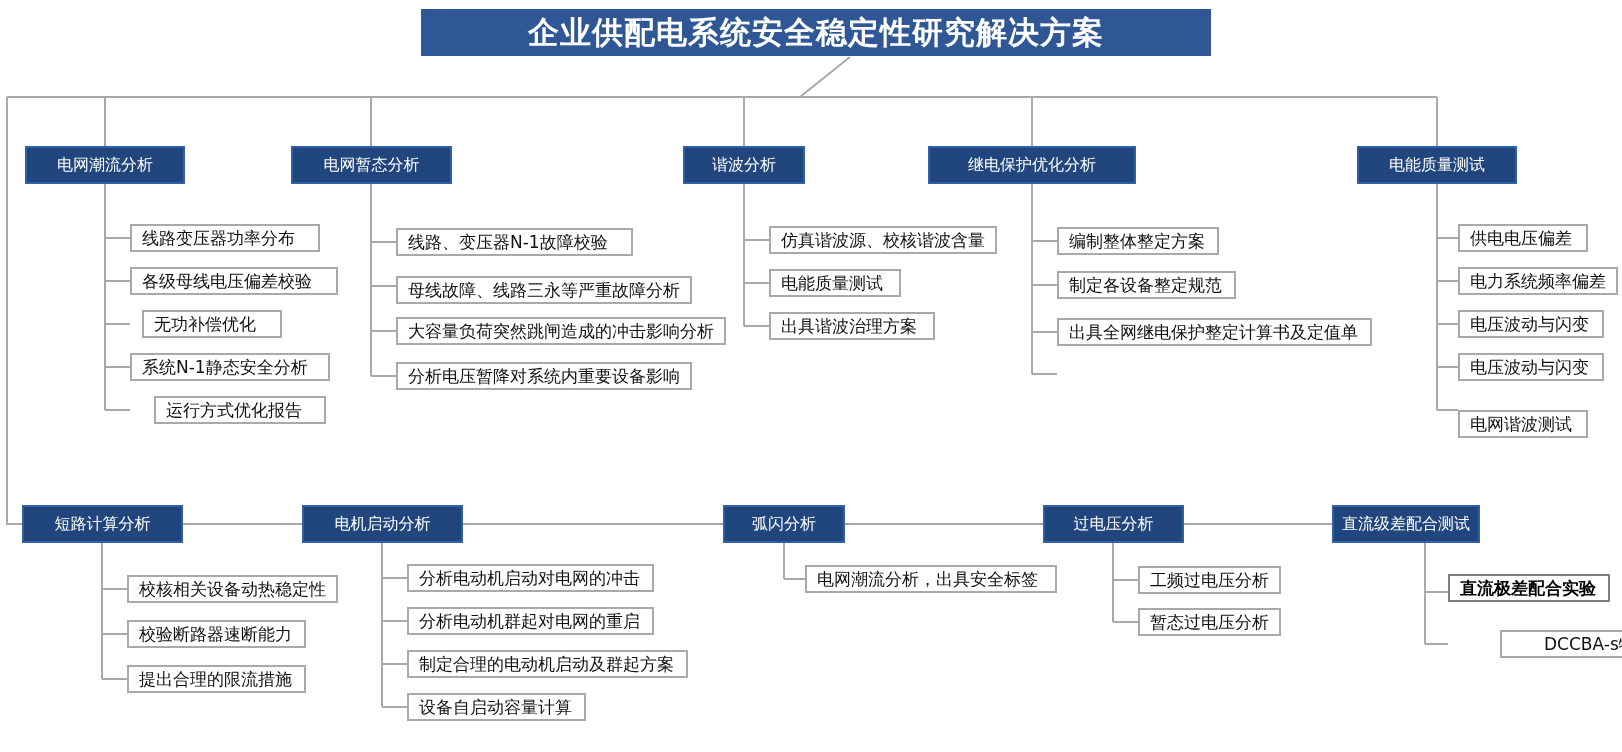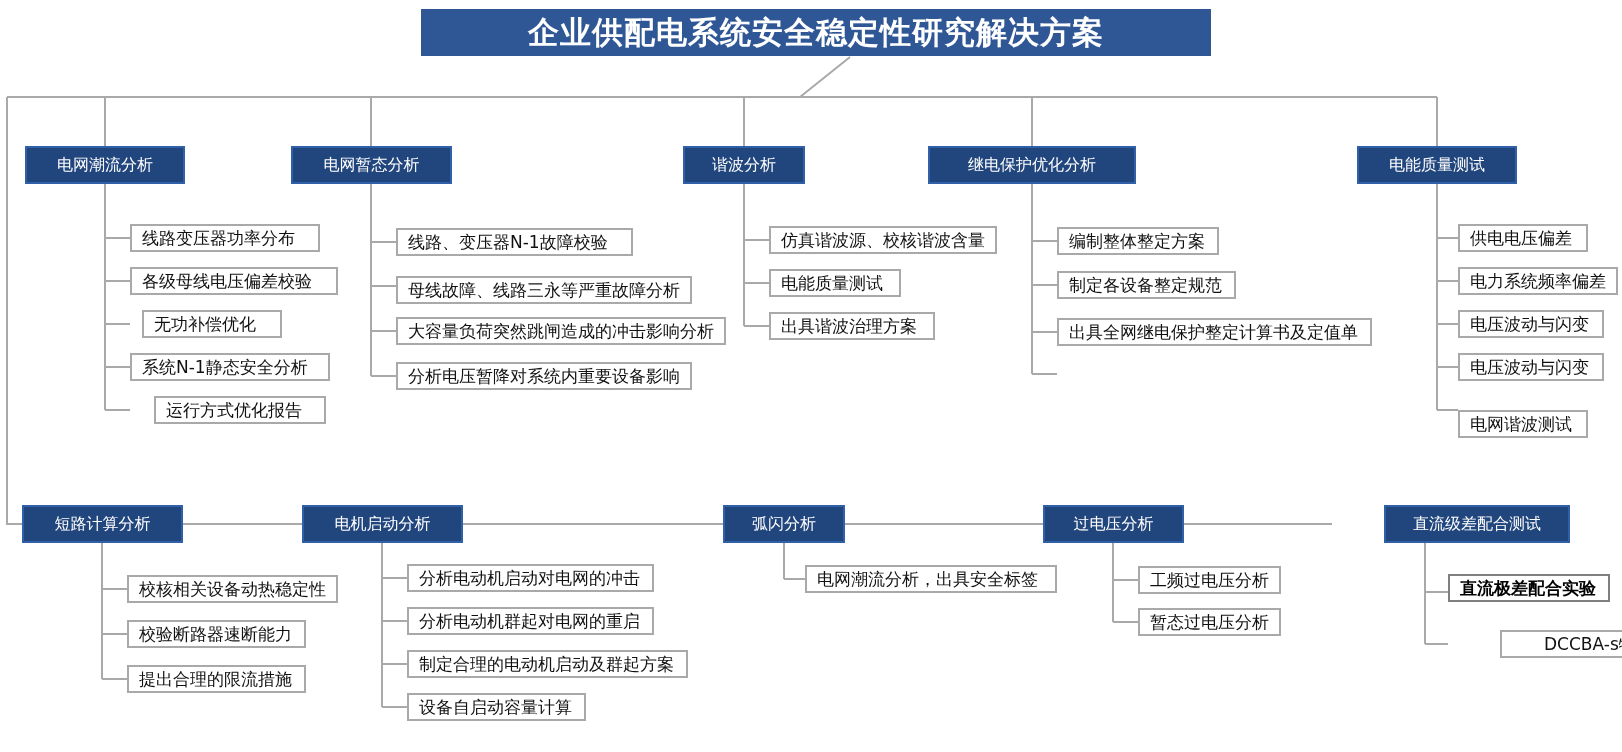--- a/index.html
+++ b/index.html
@@ -79,21 +79,21 @@
   <div class="item" style="left:1458px;top:224px;min-width:130px;">供电电压偏差</div>
   <div class="item" style="left:1458px;top:267px;min-width:160px;">电力系统频率偏差</div>
   <div class="item" style="left:1458px;top:310px;min-width:146px;">电压波动与闪变</div>
   <div class="item" style="left:1458px;top:353px;min-width:146px;">电压波动与闪变</div>
   <div class="item" style="left:1458px;top:410px;min-width:130px;text-align:center;">电网谐波测试</div>
 
   <div class="hdr" style="left:22px;top:505px;width:161px;">短路计算分析</div>
   <div class="hdr" style="left:302px;top:505px;width:161px;">电机启动分析</div>
   <div class="hdr" style="left:723px;top:505px;width:122px;">弧闪分析</div>
   <div class="hdr" style="left:1043px;top:505px;width:141px;">过电压分析</div>
-  <div class="hdr" style="left:1384px;top:505px;width:186px;">直流级差配合测试</div>
+  <div class="hdr" style="left:1332px;top:505px;width:148px;">直流级差配合测试</div>
 
   <div class="item" style="left:127px;top:575px;min-width:211px;">校核相关设备动热稳定性</div>
   <div class="item" style="left:127px;top:620px;min-width:179px;">校验断路器速断能力</div>
   <div class="item" style="left:127px;top:665px;min-width:179px;">提出合理的限流措施</div>
 
   <div class="item" style="left:407px;top:564px;min-width:247px;">分析电动机启动对电网的冲击</div>
   <div class="item" style="left:407px;top:607px;min-width:247px;">分析电动机群起对电网的重启</div>
   <div class="item" style="left:407px;top:650px;min-width:281px;">制定合理的电动机启动及群起方案</div>
   <div class="item" style="left:407px;top:693px;min-width:179px;">设备自启动容量计算</div>
 

